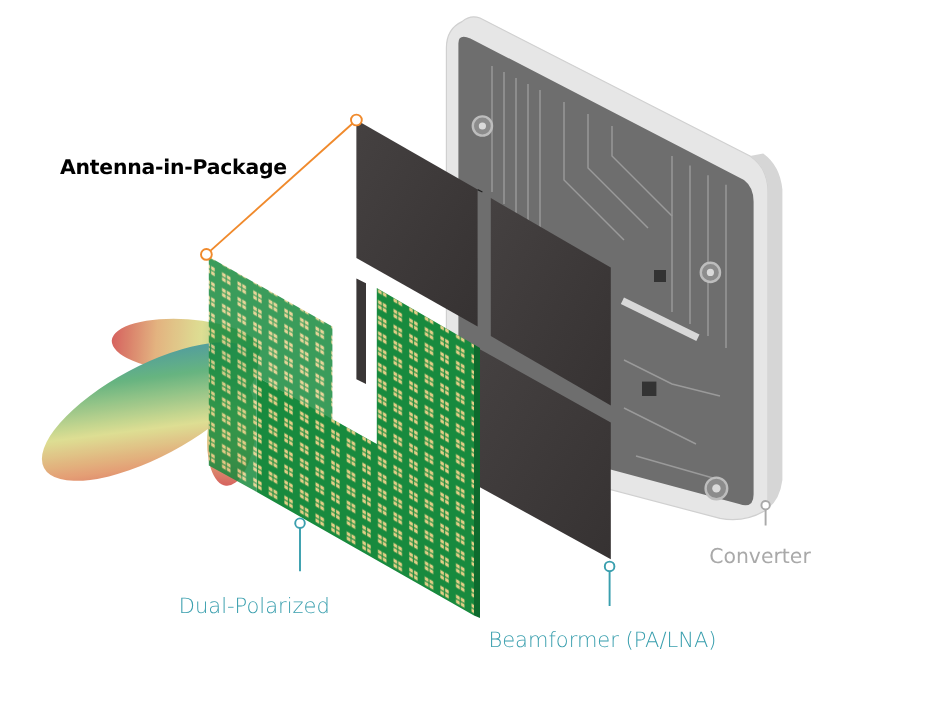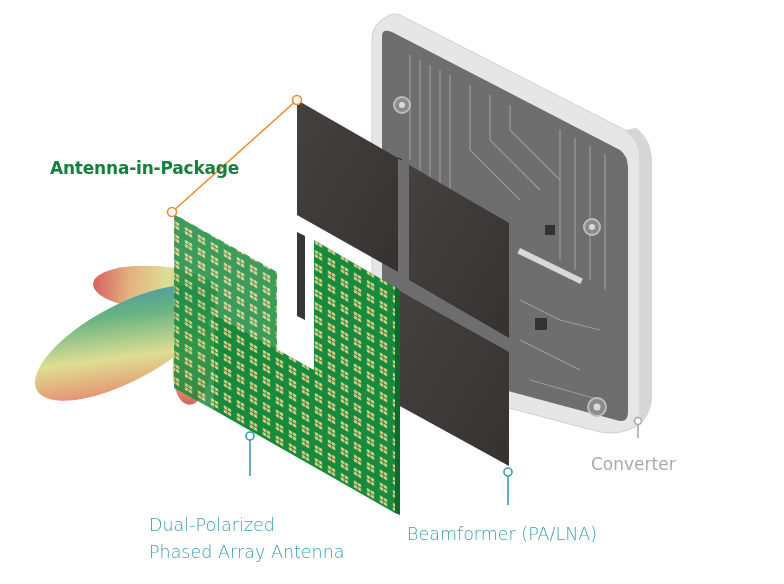--- a/index.html
+++ b/index.html
@@ -1,20 +1,20 @@
 <!DOCTYPE html>
 <html><head>
 <meta charset="utf-8">
 <style>
   html, body { margin:0; padding:0; background:#ffffff; }
   body { width:784px; height:584px; position:relative; overflow:hidden; font-family:"Liberation Sans", sans-serif; }
   svg#diagram { position:absolute; left:0; top:0; }
   .lbl { position:absolute; white-space:nowrap; font-family:"DejaVu Sans", sans-serif; }
-  .lbl-aip { left:50px; top:130px; font-size:17px; font-weight:bold; color:#15803d; letter-spacing:-0.2px;margin-top:28px; }
-  .lbl-dual { left:149px; top:493px; font-size:17.5px; line-height:27px; color:#3A9FAE; font-weight:300;margin-top:19px; }
+  .lbl-aip { left:50px; top:130px; font-size:17px; font-weight:bold; color:#000000; letter-spacing:-0.2px; }
+  .lbl-dual { left:149px; top:493px; font-size:17.5px; line-height:27px; color:#3A9FAE; font-weight:300; }
   .lbl-beam { left:407px; top:521px; font-size:17.5px; line-height:27px; color:#3A9FAE; font-weight:300; }
   .lbl-base { left:591px; top:454px; font-size:17px; color:#A9A9A9; }
 </style>
 </head>
 <body>
 
 <svg id="diagram" width="784" height="584" viewBox="0 0 784 584">
   <defs>
     <linearGradient id="lobeMain" x1="0" y1="1" x2="1" y2="0">
       <stop offset="0" stop-color="#D45A56"></stop>
@@ -112,20 +112,19 @@
   <g stroke="#A9A9A9" stroke-width="1.6" fill="#ffffff">
     <line x1="638" y1="425" x2="638" y2="438"></line>
     <circle cx="638" cy="421" r="3.5"></circle>
   </g>
 </svg>
 
 <div class="lbl lbl-aip">Antenna-in-Package</div>
 
 <div class="lbl lbl-dual">
   <div>Dual-Polarized</div>
-  <div>Phased Array Antenna</div>
 </div>
 
 <div class="lbl lbl-beam">
   <div>Beamformer (PA/LNA)</div>
 </div>
 
 <div class="lbl lbl-base">Converter</div>
 
 </body></html>

